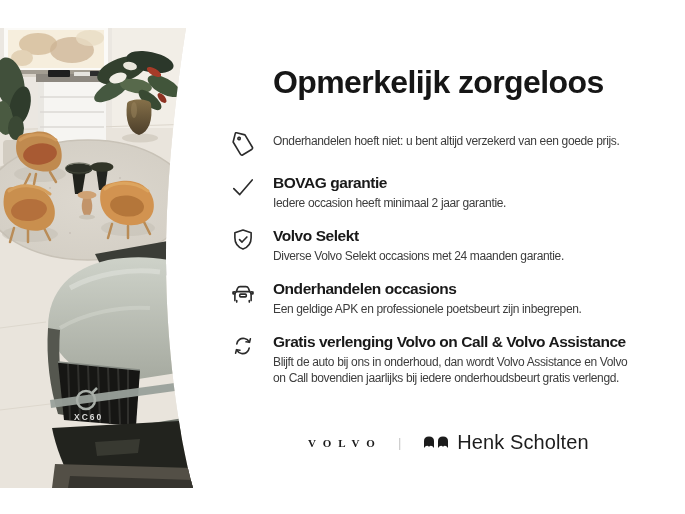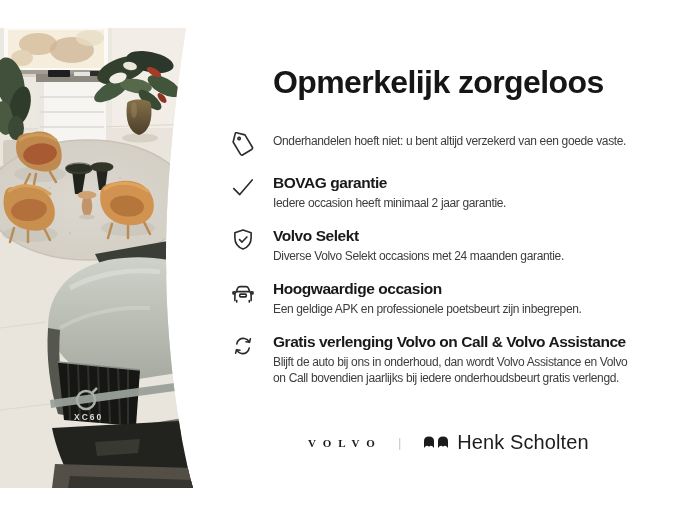--- a/index.html
+++ b/index.html
@@ -198,21 +198,21 @@
   <div class="benefit">
     <span class="icon-box">
       <svg width="26" height="26" viewBox="0 0 24 24" fill="none" stroke="#2b2b2b" stroke-width="1.5" stroke-linecap="round" stroke-linejoin="round">
         <g transform="rotate(14 12 12)">
           <path d="M11.5 2.5 H3.5 a1 1 0 0 0-1 1 v8 l9.2 9.2 a1.7 1.7 0 0 0 2.4 0 l6.6-6.6 a1.7 1.7 0 0 0 0-2.4 Z"></path>
           <circle cx="7" cy="7" r="1.1"></circle>
         </g>
       </svg>
     </span>
     <div class="benefit-text">
-      <div class="benefit-desc">Onderhandelen hoeft niet: u bent altijd verzekerd van een goede vaste.</div>
+      <div class="benefit-desc">Onderhandelen hoeft niet: u bent altijd verzekerd van een goede prijs.</div>
     </div>
   </div>
 
   <div class="benefit">
     <span class="icon-box">
       <svg width="26" height="26" viewBox="0 0 24 24" fill="none" stroke="#2b2b2b" stroke-width="1.5" stroke-linecap="round" stroke-linejoin="round">
         <path d="M3.5 13.5 L9 19 L20.5 5.5"></path>
       </svg>
     </span>
     <div class="benefit-text">
@@ -239,21 +239,21 @@
       <svg width="26" height="26" viewBox="0 0 24 24" fill="none" stroke="#2b2b2b" stroke-width="1.5" stroke-linecap="round" stroke-linejoin="round">
         <path d="M4.5 19 V13.5 C4.5 12.4 5 11.4 5.8 10.7 L7 7.6 C7.4 6.7 8.3 6.1 9.3 6.1 H14.7 C15.7 6.1 16.6 6.7 17 7.6 L18.2 10.7 C19 11.4 19.5 12.4 19.5 13.5 V19"></path>
         <path d="M5.8 10.7 H18.2"></path>
         <rect x="9" y="13" width="6" height="2.6" rx="0.8"></rect>
         <path d="M4.5 10.8 L2.8 11.1 V12.8 L4.5 12.6"></path>
         <path d="M19.5 10.8 L21.2 11.1 V12.8 L19.5 12.6"></path>
         <path d="M6.2 19 v1.4 M17.8 19 v1.4"></path>
       </svg>
     </span>
     <div class="benefit-text">
-      <div class="benefit-heading">Hoogwaardige occasion</div>
+      <div class="benefit-heading">Onderhandelen occasions</div>
       <div class="benefit-desc">Een geldige APK en professionele poetsbeurt zijn inbegrepen.</div>
     </div>
   </div>
 
   <div class="benefit">
     <span class="icon-box">
       <svg width="26" height="26" viewBox="0 0 24 24" fill="none" stroke="#2b2b2b" stroke-width="1.5" stroke-linecap="round" stroke-linejoin="round">
         <path d="M6.3 10 C6.9 6.6 9.9 4.4 13.4 5.1 C15.4 5.5 17 6.8 17.8 8.4"></path>
         <path d="M18.8 5.4 L18 8.6 L14.8 8.1"></path>
         <path d="M17.7 14 C17.1 17.4 14.1 19.6 10.6 18.9 C8.6 18.5 7 17.2 6.2 15.6"></path>

